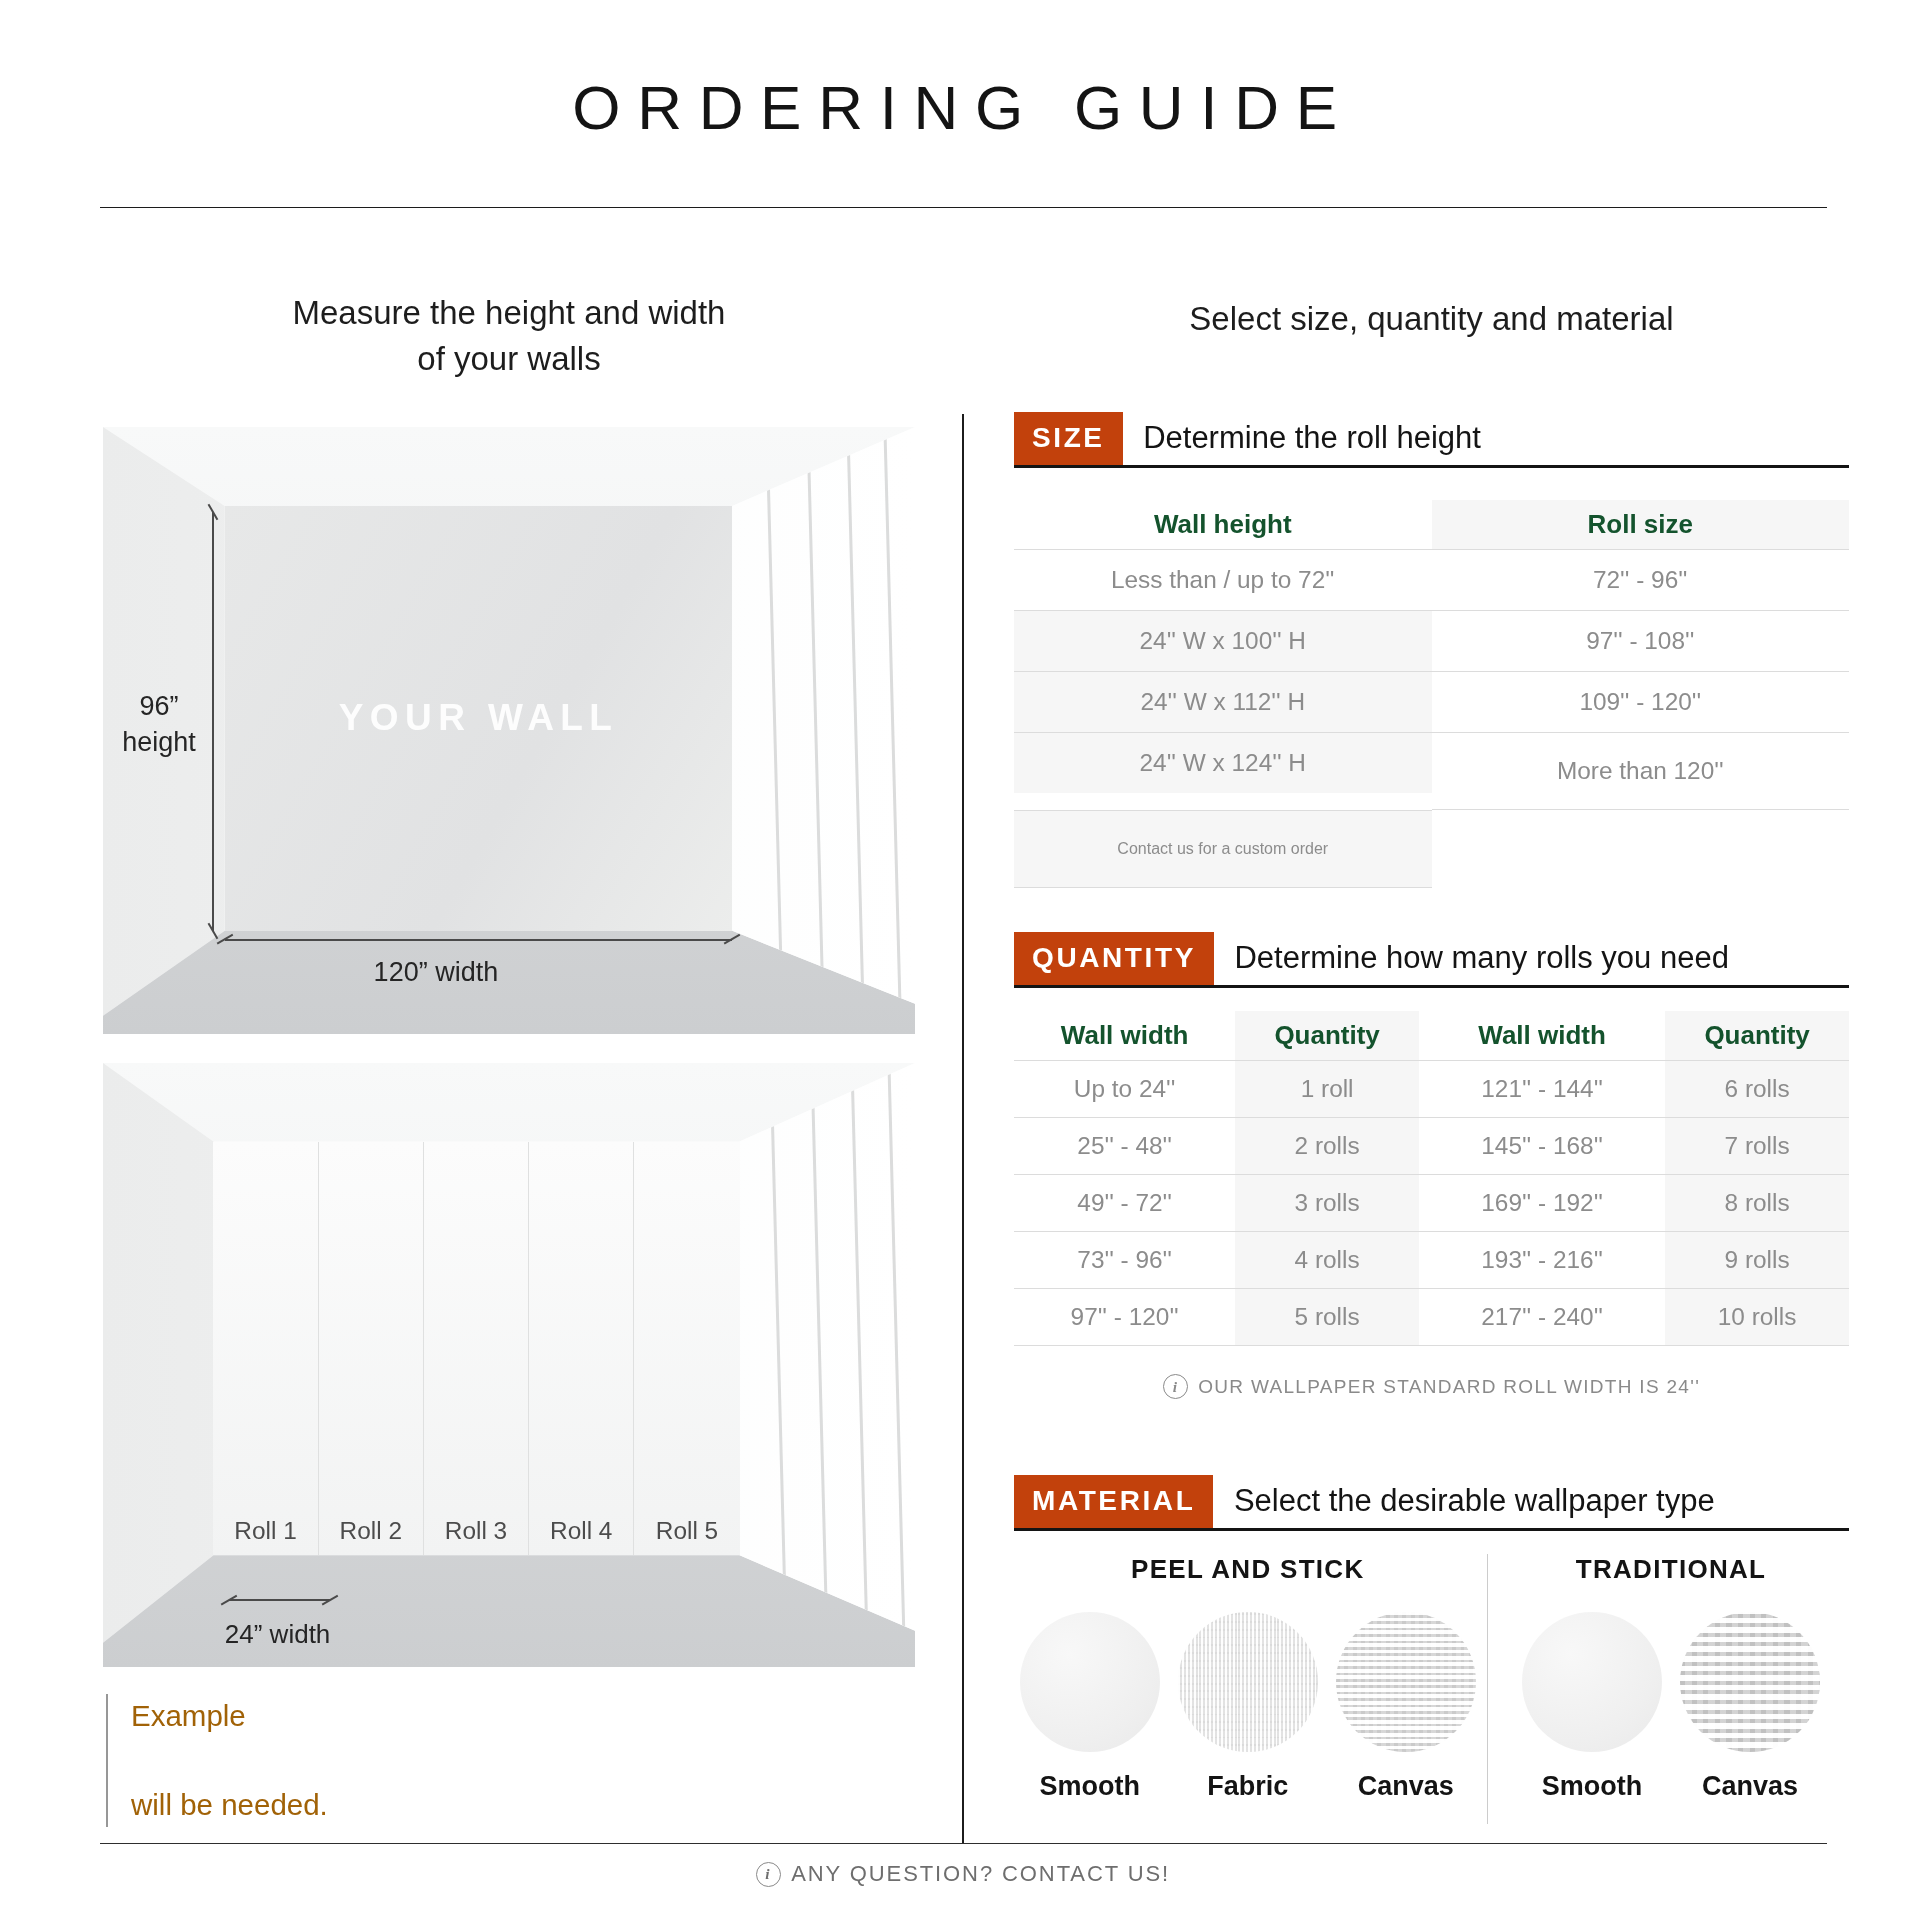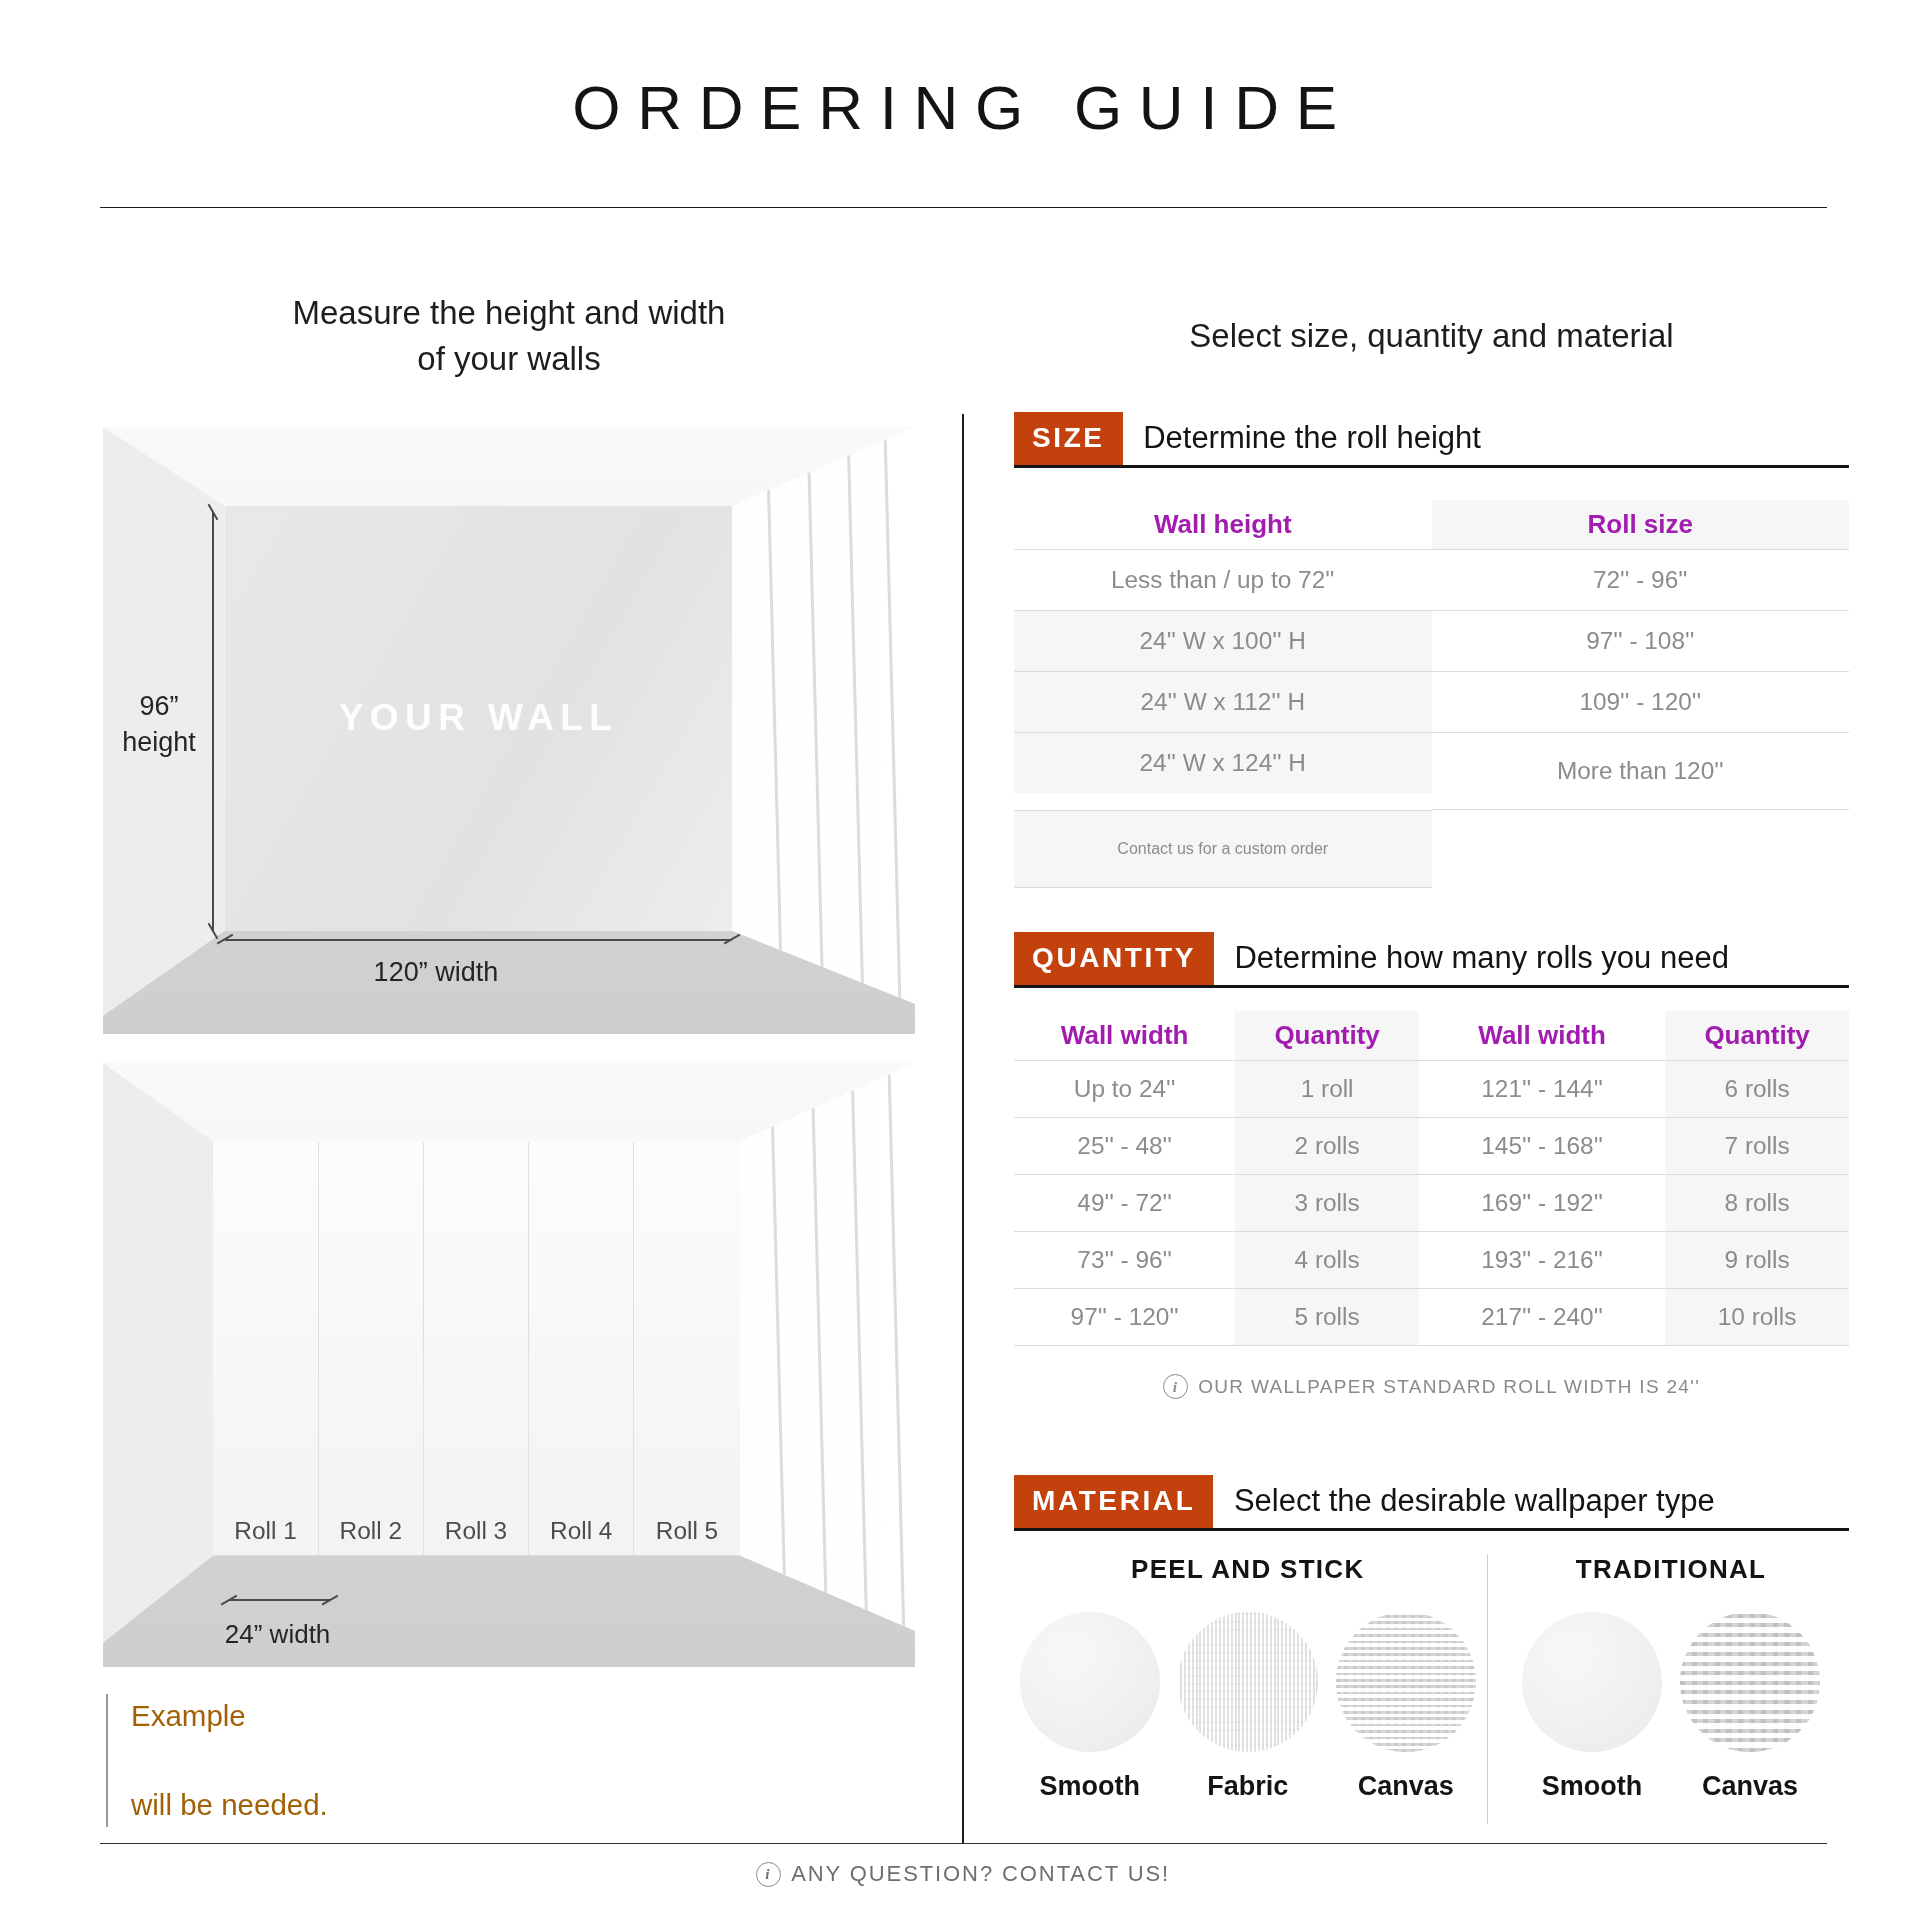--- a/index.html
+++ b/index.html
@@ -8,21 +8,21 @@
 
   
   .title{position:absolute;top:72px;left:0;width:100%;text-align:center;
          font-size:62px;font-weight:400;letter-spacing:16.7px;color:#141414;}
   .title-rule{position:absolute;top:207px;left:100px;width:1727px;border-top:1.9px solid #1c1c1c;}
   .col-divider{position:absolute;left:962px;top:414px;width:1.9px;height:1429px;background:#1c1c1c;}
 
   .left-heading{position:absolute;left:103px;top:290px;width:812px;text-align:center;
                 font-size:33px;line-height:1.4;color:#1d1d1d;}
   .right-heading{position:absolute;left:1014px;top:300px;width:835px;text-align:center;
-                 font-size:33px;color:#1d1d1d;margin-top:17px;}
+                 font-size:33px;color:#1d1d1d;}
 
   
   .room{position:absolute;left:103px;width:812px;overflow:hidden;background:#fdfdfd;}
   .room1{top:427px;height:607px;}
   .room2{top:1063px;height:604px;}
   .layer{position:absolute;inset:0;}
   .r1-ceiling{background:linear-gradient(180deg,#f8f9f9,#eaeced);clip-path:polygon(0 0,100% 0,77.5% 13%,15% 13%);}
   .r1-left{background:linear-gradient(90deg,#ebecec,#f5f6f6);clip-path:polygon(0 0,15% 13%,15% 83%,0 97%);}
   .r1-floor{background:linear-gradient(180deg,#e0e1e2,#ccced0);clip-path:polygon(0 97%,15% 83%,77.5% 83%,100% 95%,100% 100%,0 100%);}
   .r1-window{background:linear-gradient(90deg,#eff0f0 0%,#fbfcfc 40%,#ffffff 100%);clip-path:polygon(77.5% 13%,100% 0,100% 95%,77.5% 83%);}
@@ -68,21 +68,21 @@
   .sec-quantity{top:932px;}
   .sec-material{top:1475px;}
   .badge{background:#c2410c;color:#ffffff;font-size:28px;font-weight:700;letter-spacing:2.6px;
          padding:10.3px 18px;display:flex;align-items:center;}
   .sec-sub{align-self:center;margin-left:20.5px;font-size:31px;color:#141414;white-space:nowrap;}
 
   .grid-table{position:absolute;left:1014px;width:835px;display:grid;}
   .size-table{top:500px;grid-template-columns:1fr 1fr;}
   .qty-table{top:1011px;grid-template-columns:26.5% 22% 29.5% 22%;}
   .cell{display:flex;align-items:center;justify-content:center;color:#8c8c8c;font-size:24.4px;text-align:center;}
-  .cell.head{color:#a21caf;font-weight:700;font-size:26px;height:49px;}
+  .cell.head{color:#14532d;font-weight:700;font-size:26px;height:49px;}
   .size-table .body{height:60px;border-top:1.3px solid #dcdcdc;}
   .size-table .body:nth-last-child(-n+2){height:76px;border-bottom:1.3px solid #dcdcdc;}
   .qty-table .body{height:56px;border-top:1.3px solid #dcdcdc;}
   .qty-table .body:nth-last-child(-n+4){border-bottom:1.3px solid #dcdcdc;}
   .shaded{background:#f6f6f6;}
   .custom-order{display:block;max-width:257px;font-size:16px;line-height:1.3;}
 
   .note{position:absolute;left:1014px;top:1374px;width:835px;display:flex;align-items:center;
         justify-content:center;gap:10.3px;color:#8a8a8a;font-size:19px;letter-spacing:1.3px;}
   .icircle{display:inline-flex;align-items:center;justify-content:center;flex:0 0 auto;

